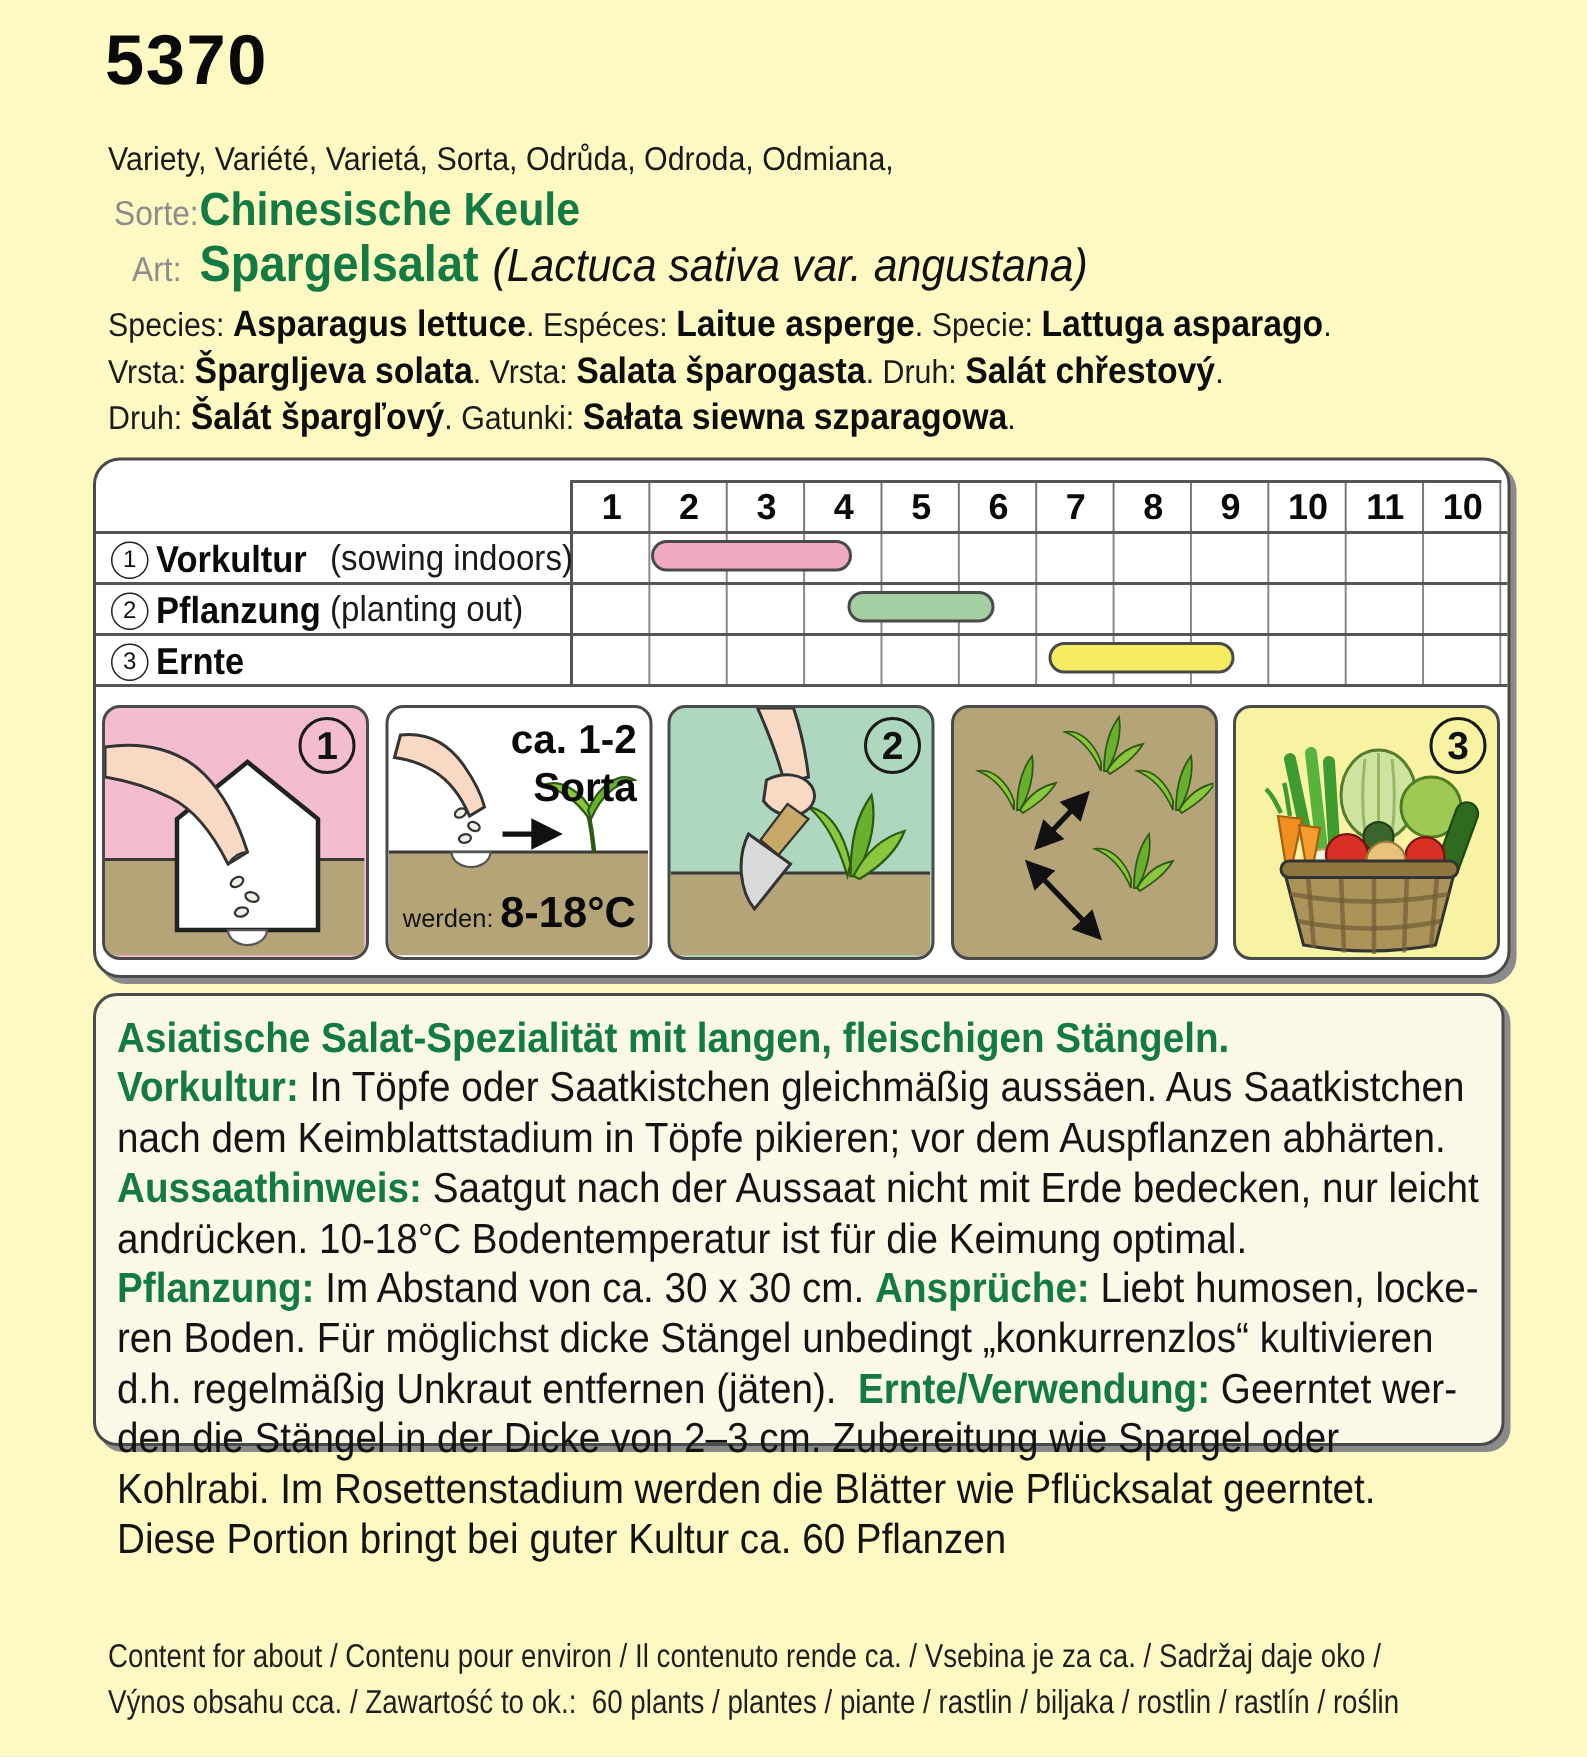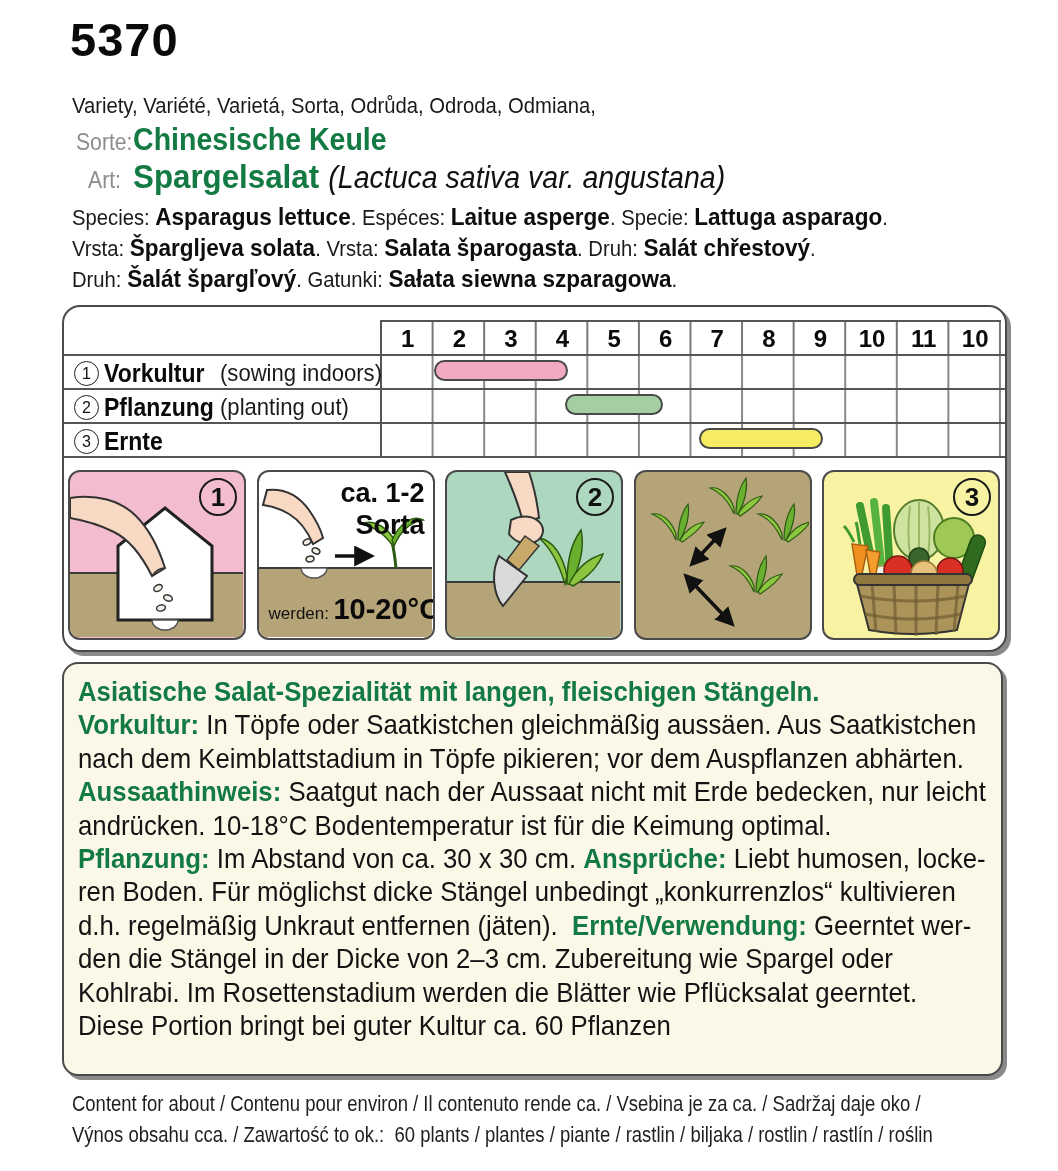--- a/index.html
+++ b/index.html
@@ -1,16 +1,16 @@
 <!DOCTYPE html>
 <html style="--green: #127a42; --gray_label: #8c8c8c; --bar_pink: #f2a9c4; --bar_green: #a3cfa3; --bar_yellow: #f5ec62; --panel_pink: #f3bccf; --panel_white: #ffffff; --panel_green: #aed7bf; --panel_khaki: #b5a478; --panel_yellow: #f8f3a3; --soil: #b5a478; --box_cream: #fbf8e8;"><head>
 <meta charset="utf-8">
 <style>
   html,body{margin:0;padding:0;background:#e8e8e8;}
-  #page{position:relative;width:1058px;height:1171px;background:#ffffff;overflow:hidden;
+  #page{position:relative;width:1058px;height:1171px;background:#fef9c3;overflow:hidden;
         font-family:"Liberation Sans","DejaVu Sans",sans-serif;color:#151515;}
   .cx{display:inline-block;transform:scaleX(0.92);transform-origin:0 50%;white-space:nowrap;}
 
   
   .artnum{position:absolute;left:70px;top:12px;font-size:47px;font-weight:700;letter-spacing:1px;color:#0a0a0a;}
   .variety{position:absolute;left:72px;top:93px;font-size:22px;color:#1a1a1a;}
   .hrow{position:absolute;left:76px;white-space:nowrap;}
   .hlab{display:inline-block;width:62px;font-size:23px;color:var(--gray_label);}
   .sortval{font-size:31px;font-weight:700;color:var(--green);}
   .artval{font-size:34px;font-weight:700;color:var(--green);}
@@ -46,21 +46,21 @@
   .pbadge{position:absolute;right:7px;top:6px;width:34px;height:34px;border:2.5px solid #1a1a1a;border-radius:50%;
           text-align:center;line-height:34px;font-size:26px;font-weight:600;color:#111;background:transparent;z-index:3;}
   .wkline{position:absolute;right:8px;z-index:2;font-size:27px;font-weight:700;color:#0a0a0a;text-align:right;}
   .optline{position:absolute;left:10px;bottom:12px;z-index:2;white-space:nowrap;}
   .optlab{font-size:17px;color:#111;}
   .optval{font-size:29px;font-weight:700;color:#0a0a0a;}
   .spacecap{position:absolute;left:0;bottom:14px;width:100%;text-align:center;z-index:2;
             font-size:28px;font-weight:700;color:#0a0a0a;}
 
   
-  .descbox{position:absolute;left:62px;top:662px;width:941px;height:414px;background:var(--box_cream);
+  .descbox{position:absolute;left:62px;top:662px;width:941px;height:302px;background:var(--box_cream);
            border:2.5px solid #4a4a4a;border-radius:16px;box-shadow:4px 4px 0 #8a8a8a;box-sizing:border-box;}
   .desctext{position:absolute;left:14px;top:11px;width:1010px;}
   .dline{height:33.4px;line-height:33.4px;font-size:28px;color:#131313;white-space:nowrap;
          transform:scaleX(0.92);transform-origin:0 0;}
   .seg-g{color:var(--green);font-weight:700;}
   .seg-p{}
 
   
   .footer{position:absolute;left:72px;top:1088px;}
   .fline{height:31px;line-height:31px;font-size:22px;color:#1f1f1f;white-space:nowrap;
@@ -176,21 +176,21 @@
         <g stroke="#2d5a12" stroke-width="1.5">
           <path d="M137,96 C136,86 135,78 133,70" fill="none" stroke-width="3"></path>
           <path d="M134,74 C124,60 114,54 102,52 C114,46 130,56 136,70 Z" fill="#8cc63e"></path>
           <path d="M135,74 C142,58 152,50 164,48 C154,42 140,52 133,68 Z" fill="#6ab02f"></path>
         </g>
       </svg>
       <div class="wkline" style="top:6px;">ca. 1-2</div>
       <div class="wkline" style="top:38px;">Sorta</div>
       <div class="optline">
         <span class="optlab">werden:</span>
-        <span class="optval">10-20°C</span>
+        <span class="optval">8-18°C</span>
       </div>
     </div>
 
     <div class="panel" style="left: 381px; background-color: rgb(174, 215, 191);">
       <svg width="173" height="165" viewBox="0 0 173 165">
         <rect x="0" y="110" width="173" height="55" fill="#b5a478"></rect>
         <path d="M0,110 H173" stroke="#3a3a3a" stroke-width="2" fill="none"></path>
         <g stroke="#2d5a12" stroke-width="1.5">
           <path d="M118,112 C112,92 104,76 92,66 C106,68 116,84 120,104 Z" fill="#8cc63e"></path>
           <path d="M120,112 C120,88 124,72 134,58 C138,76 132,96 124,112 Z" fill="#6ab02f"></path>

